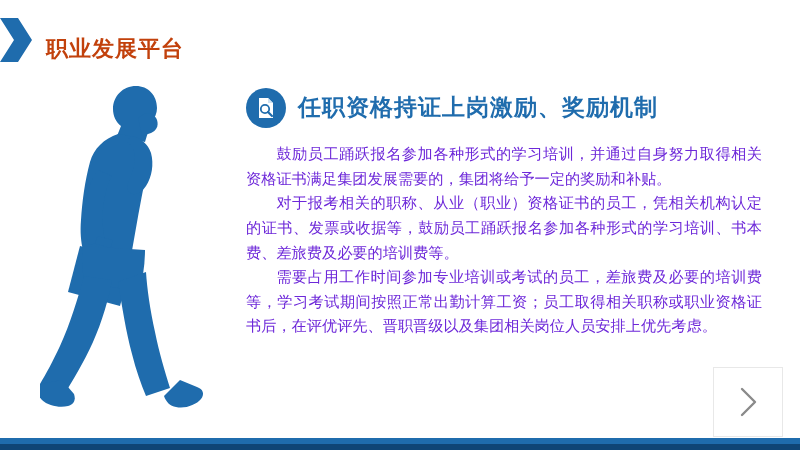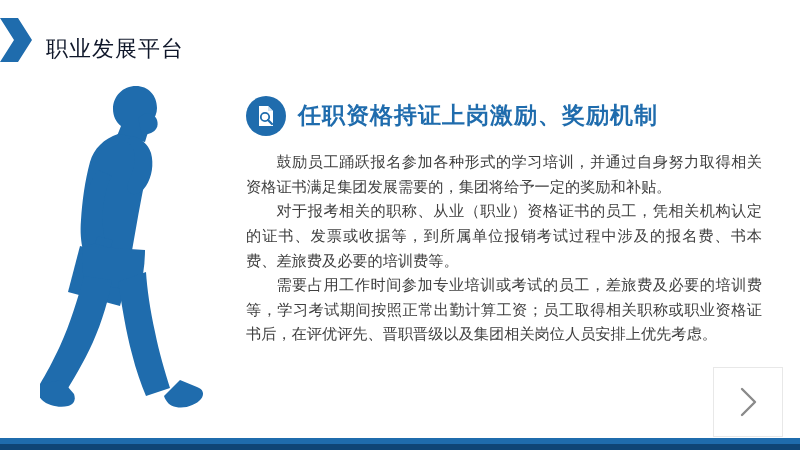--- a/index.html
+++ b/index.html
@@ -29,42 +29,42 @@
     width: 34px;
     height: 44px;
   }
   .header-marker svg { display: block; }
 
   .header-title {
     position: absolute;
     left: 46px;
     top: 38px;
     font-size: 22px;
-    font-weight: normal;
-    color: #0f172a;
+    font-weight: bold;
+    color: #c2410c;
     letter-spacing: 1px;
     line-height: 1;
     white-space: nowrap;
   }
 
   
   .figure {
     position: absolute;
     left: 40px;
     top: 78px;
     width: 200px;
     height: 340px;
   }
   .figure svg { display: block; }
 
   
   .content {
     position: absolute;
     left: 246px;
-    top: 96px;
+    top: 88px;
     width: 516px;
   }
   .heading-row {
     display: flex;
     align-items: center;
     gap: 12px;
     margin-bottom: 14px;
   }
   .badge-icon {
     flex: 0 0 auto;
@@ -82,21 +82,21 @@
     font-size: 23px;
     font-weight: bold;
     color: #1f6cad;
     letter-spacing: 1px;
     line-height: 1.1;
     white-space: nowrap;
   }
 
   .body-text {
     font-size: 15.2px;
-    color: #404040;
+    color: #6d28d9;
     line-height: 1.62;
     text-align: justify;
     text-justify: inter-ideograph;
   }
   .body-text p {
     margin: 0;
     text-indent: 2em;
   }
 
   
@@ -180,21 +180,21 @@
           <path d="M14 2 v5 h5 z" fill="#cfe2f2"></path>
           <circle cx="11" cy="13" r="4.2" fill="none" stroke="#1f6cad" stroke-width="1.8"></circle>
           <line x1="14" y1="16" x2="18" y2="20" stroke="#1f6cad" stroke-width="2.2" stroke-linecap="round"></line>
         </svg>
       </span>
       <span class="heading-text">任职资格持证上岗激励、奖励机制</span>
     </div>
 
     <div class="body-text">
       <p>鼓励员工踊跃报名参加各种形式的学习培训，并通过自身努力取得相关资格证书满足集团发展需要的，集团将给予一定的奖励和补贴。</p>
-      <p>对于报考相关的职称、从业（职业）资格证书的员工，凭相关机构认定的证书、发票或收据等，到所属单位报销考试过程中涉及的报名费、书本费、差旅费及必要的培训费等。</p>
+      <p>对于报考相关的职称、从业（职业）资格证书的员工，凭相关机构认定的证书、发票或收据等，鼓励员工踊跃报名参加各种形式的学习培训、书本费、差旅费及必要的培训费等。</p>
       <p>需要占用工作时间参加专业培训或考试的员工，差旅费及必要的培训费等，学习考试期间按照正常出勤计算工资；员工取得相关职称或职业资格证书后，在评优评先、晋职晋级以及集团相关岗位人员安排上优先考虑。</p>
     </div>
   </div>
 
   <div class="next-button">
     <span>
       <svg width="26" height="34" viewBox="0 0 26 34" xmlns="http://www.w3.org/2000/svg">
         <polyline points="7,4 20,17 7,30" fill="none" stroke="#8a8a8a" stroke-width="2.4" stroke-linecap="round" stroke-linejoin="round"></polyline>
       </svg>
     </span>

